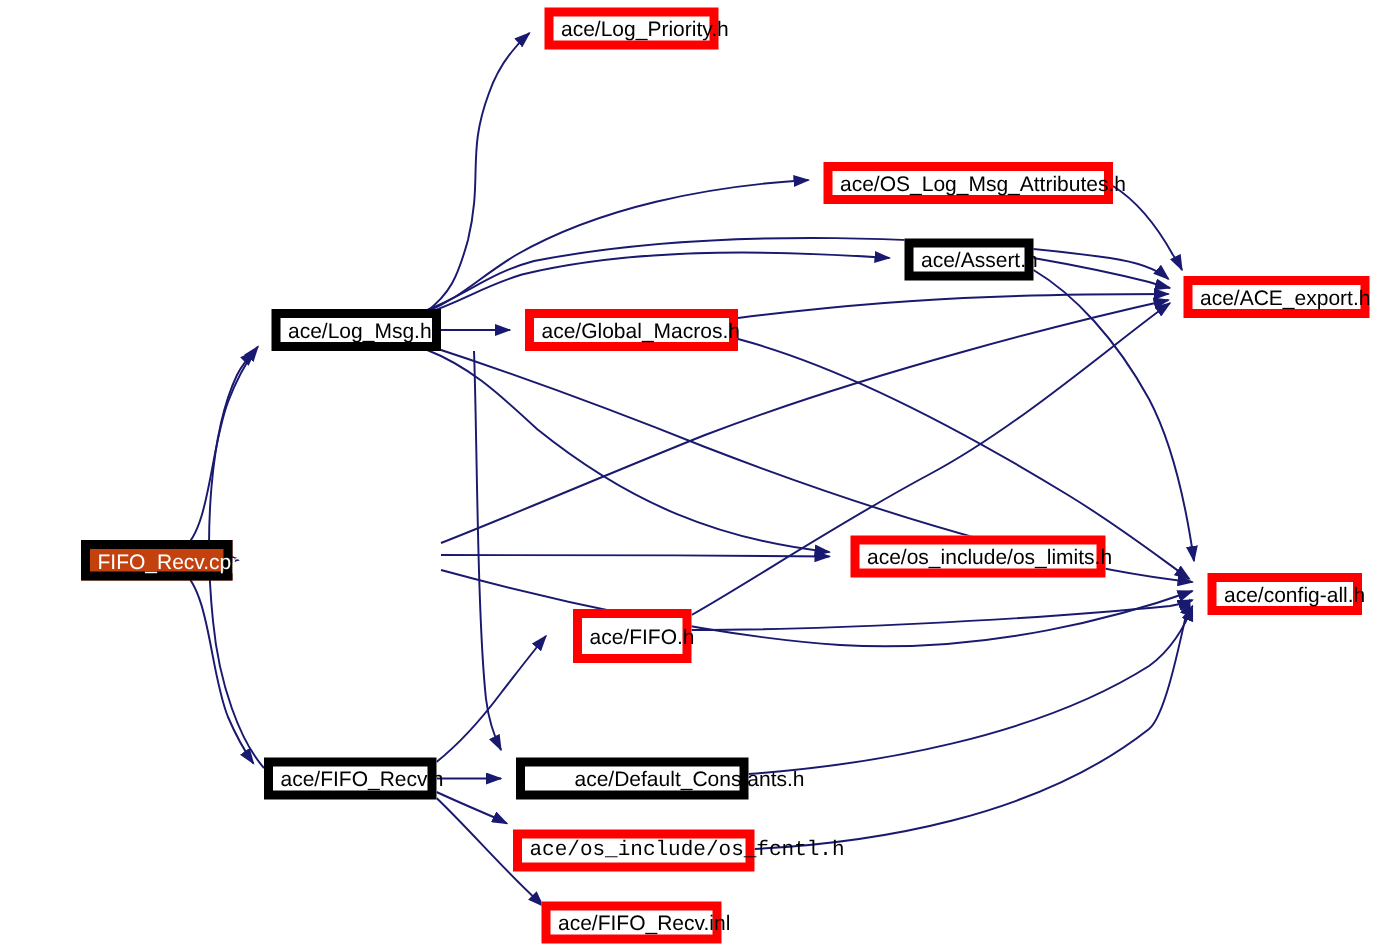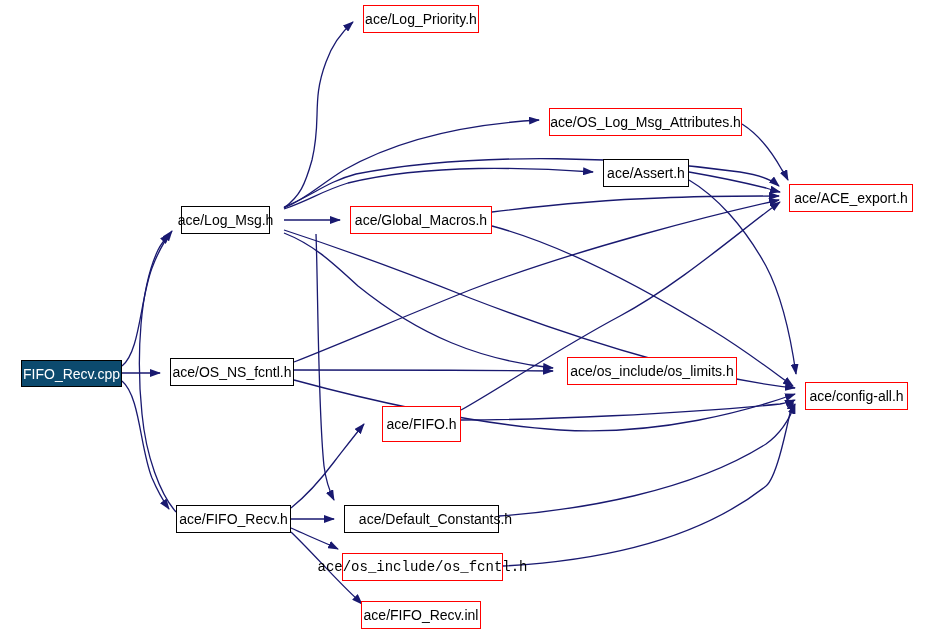--- a/index.html
+++ b/index.html
@@ -21,40 +21,41 @@
     left: 0;
     top: 0;
     width: 928px;
     height: 632px;
   }
   .graph-node {
     position: absolute;
     box-sizing: border-box;
     display: flex;
     align-items: center;
-    justify-content: center;
+    justify-content: flex-start;
     white-space: nowrap;
     font-size: 14px;
     line-height: 1;
     letter-spacing: 0px;
     background: #ffffff;
-    border: 1px solid #0369a1;
+    border: 6px solid #0369a1;
     color: #000000;
     z-index: 2;
   }
   .graph-node.border-red {
     border-color: #ff0000;
   }
   .graph-node.border-black {
     border-color: #000000;
   }
   .graph-node.root-node {
-    background: #0c4a6e;
+    background: #c2410c;
     color: #ffffff;
     border-color: #000000;
+    margin-left: 33px;
   }
   .node-label {
     display: block;
     padding: 0 5px;
   }
 </style>
 </head>
 <body>
 
 <div id="graph-canvas">
@@ -139,31 +140,28 @@
   </div>
 
   <div class="graph-node border-black" style="left:603px; top:159px; width:86px; height:28px;">
     <span class="node-label">ace/Assert.h</span>
   </div>
 
   <div class="graph-node border-red" style="left:789px; top:184px; width:124px; height:28px;">
     <span class="node-label">ace/ACE_export.h</span>
   </div>
 
-  <div class="graph-node border-black" style="left:181px; top:206px; width:89px; height:28px;">
+  <div class="graph-node border-black" style="left:181px; top:206px; width:113px; height:28px;">
     <span class="node-label">ace/Log_Msg.h</span>
   </div>
 
   <div class="graph-node border-red" style="left:350px; top:206px; width:142px; height:28px;">
     <span class="node-label">ace/Global_Macros.h</span>
   </div>
 
-  <div class="graph-node border-black" style="left:170px; top:358px; width:124px; height:28px;">
-    <span class="node-label">ace/OS_NS_fcntl.h</span>
-  </div>
 
   <div class="graph-node border-red" style="left:567px; top:357px; width:170px; height:28px;">
     <span class="node-label">ace/os_include/os_limits.h</span>
   </div>
 
   <div class="graph-node border-red" style="left:805px; top:382px; width:103px; height:28px;">
     <span class="node-label">ace/config-all.h</span>
   </div>
 
   <div class="graph-node border-red" style="left:382px; top:406px; width:79px; height:36px;">

